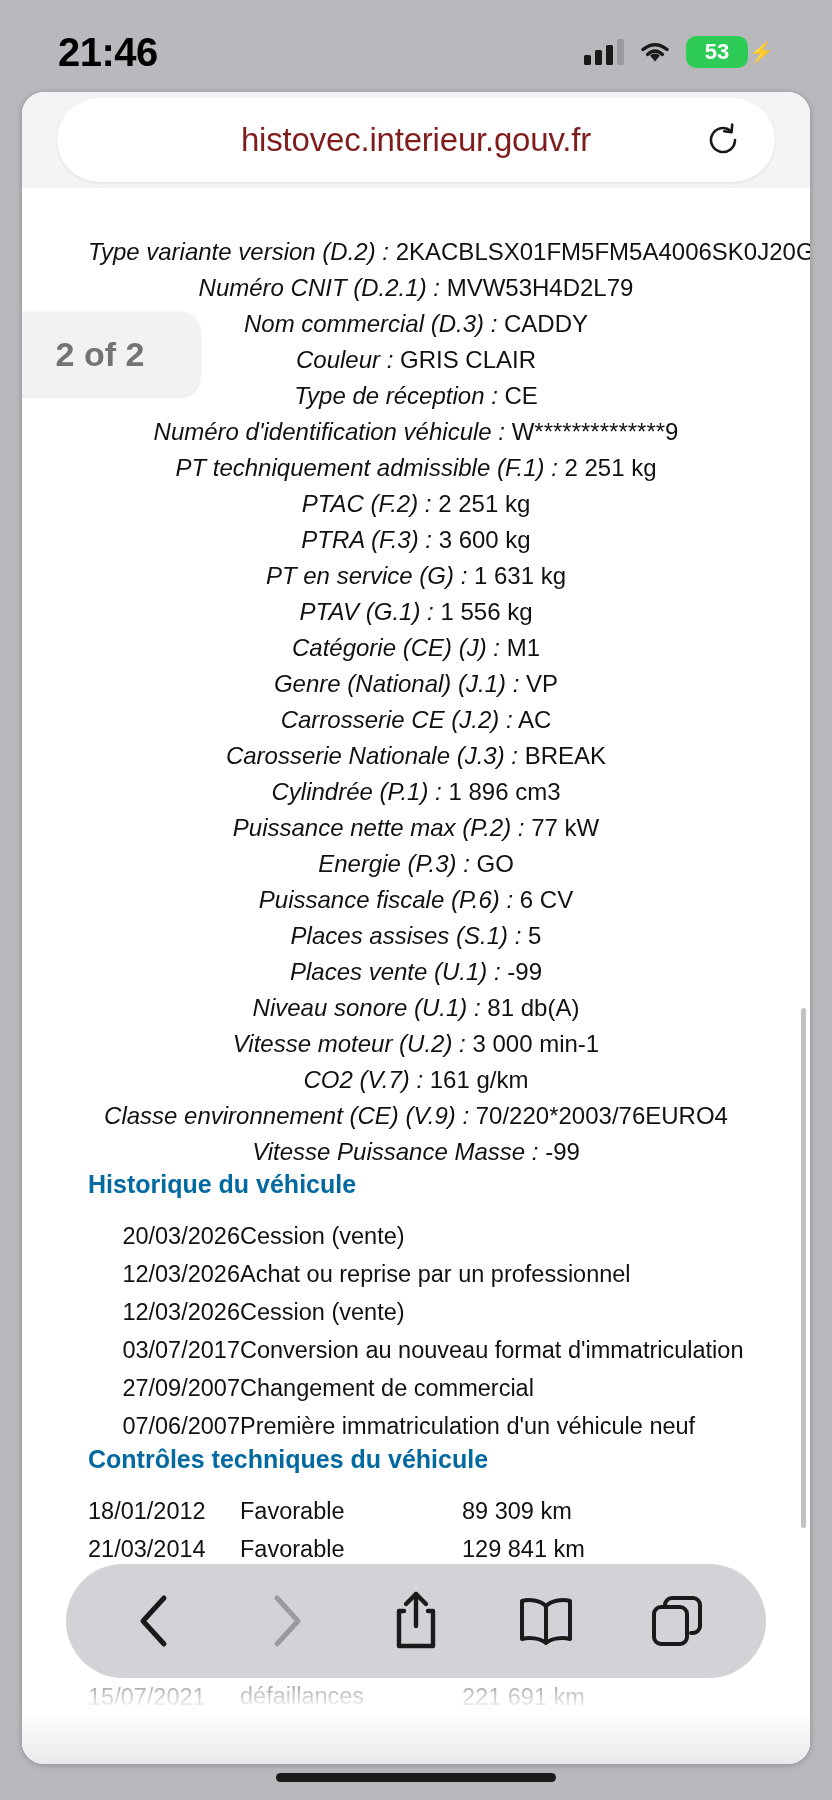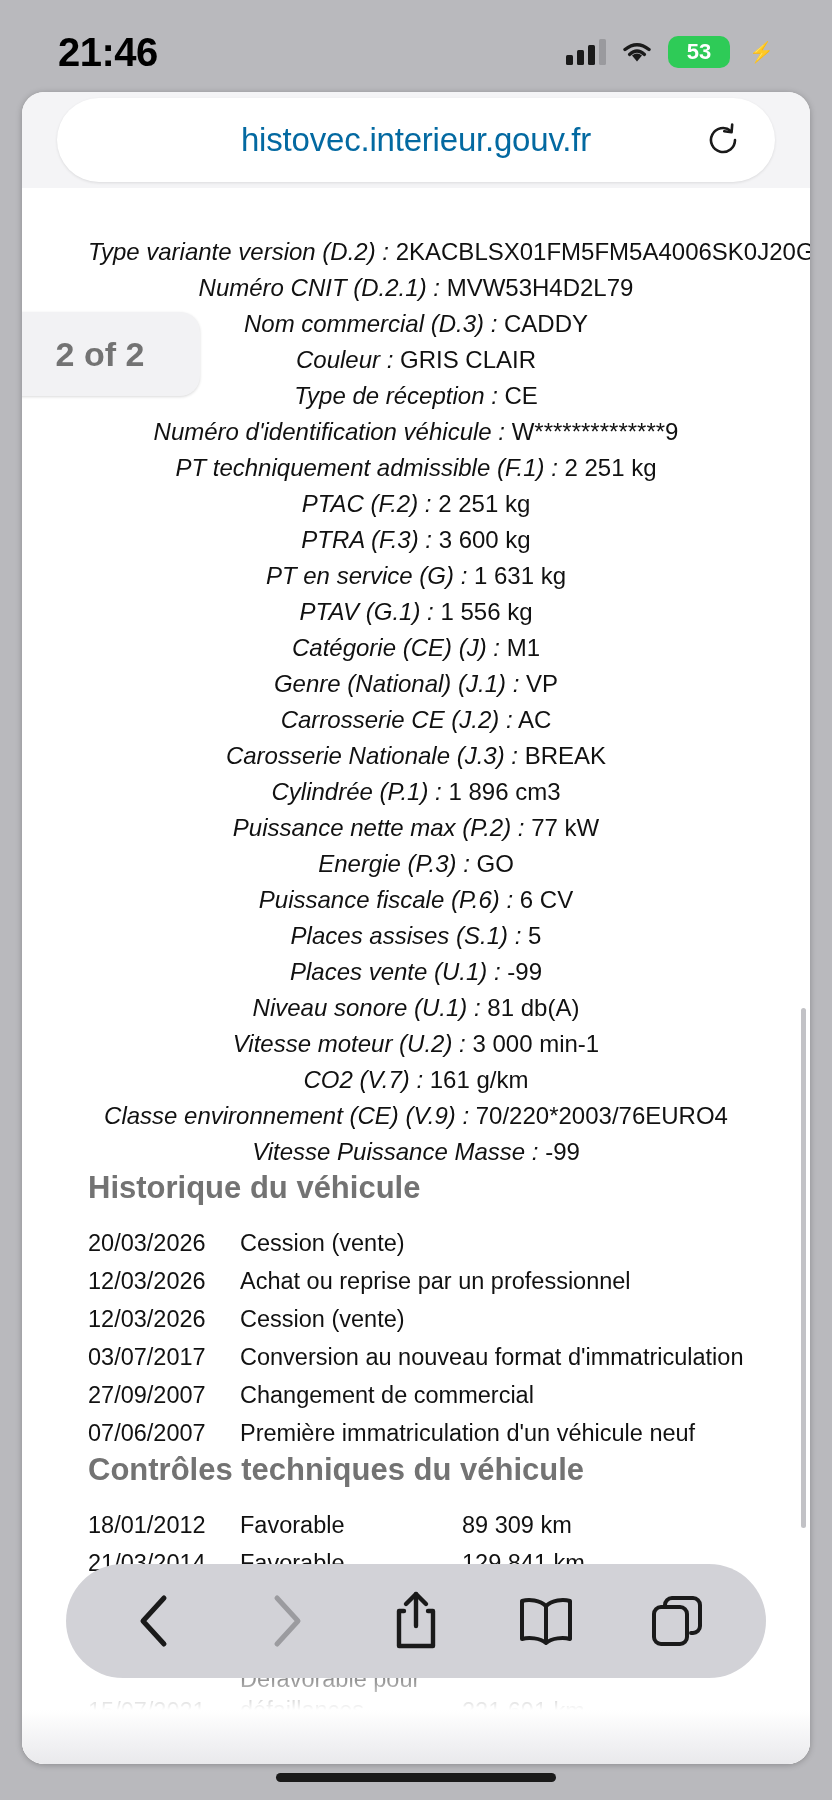--- a/index.html
+++ b/index.html
@@ -29,21 +29,21 @@
   .status-right { display: flex; align-items: center; gap: 14px; margin-top: 12px; }
   .bars { display: flex; align-items: flex-end; gap: 4px; height: 26px; }
   .bars i { display: block; width: 7px; background: #1a1a1a; border-radius: 1.5px; }
   .bars i:nth-child(1) { height: 10px; }
   .bars i:nth-child(2) { height: 15px; }
   .bars i:nth-child(3) { height: 20px; }
   .bars i:nth-child(4) { height: 26px; background: #9a9a9e; }
   .wifi { width: 34px; height: 26px; position: relative; }
   .wifi svg { position: absolute; top: 0; left: 0; }
   .battery {
-    display: flex; align-items: center; gap: 21px;
+    display: flex; align-items: center; gap: 3px;
   }
   .batt-body {
     width: 62px; height: 32px; border-radius: 10px;
     background: #2ecb57; color: #fff;
     display: flex; align-items: center; justify-content: center;
     font-size: 22px; font-weight: 600;
     position: relative;
   }
   .batt-bolt { font-size: 20px; color: #1a1a1a; margin-left: -2px; }
 
@@ -62,21 +62,21 @@
   }
   .urlbar {
     width: 718px; height: 84px;
     background: #fff;
     border-radius: 42px;
     display: flex; align-items: center; justify-content: center;
     position: relative;
     box-shadow: 0 1px 3px rgba(0,0,0,0.10);
   }
   .url-text {
-    font-size: 33px; color: #0369a1; letter-spacing: -0.2px; text-align: center;
+    font-size: 33px; color: #7f1d1d; letter-spacing: -0.2px; text-align: center;
   }
   .reload {
     position: absolute; right: 34px; top: 50%; transform: translateY(-50%);
     width: 36px; height: 36px;
   }
 
   
   .page {
     position: absolute; top: 96px; left: 0; right: 0; bottom: 0;
     background: #fff;
@@ -105,39 +105,39 @@
     width: 200px; height: 84px;
     background: #f2f2f4;
     border-radius: 20px;
     display: flex; align-items: center; justify-content: center;
     font-size: 34px; font-weight: 700; color: #737373;
     box-shadow: 0 1px 3px rgba(0,0,0,0.15);
     z-index: 5;
   }
 
   h2.section {
-    color: #737373;
-    font-size: 31px;
+    color: #0369a1;
+    font-size: 25px;
     font-weight: 700;
     margin: 0 0 18px 66px;
   }
   .sec-hist { margin-top: 74px; }
   .sec-ct { margin-top: 58px; }
 
   table.hist, table.ct {
     margin-left: 66px;
     border-collapse: collapse;
   }
   table.hist td {
     font-size: 23.5px; color: #111;
     padding: 3px 0;
     vertical-align: top;
     line-height: 32px;
   }
-  table.hist td.date { width: 152px; white-space: nowrap; }
+  table.hist td.date { width: 152px; white-space: nowrap; text-align: right; }
 
   table.ct td {
     font-size: 23.5px; color: #111;
     padding: 3px 0;
     vertical-align: middle;
     line-height: 32px;
   }
   table.ct td.date { width: 152px; white-space: nowrap; }
   table.ct td.res { width: 222px; }
   table.ct td.km  { white-space: nowrap; }

